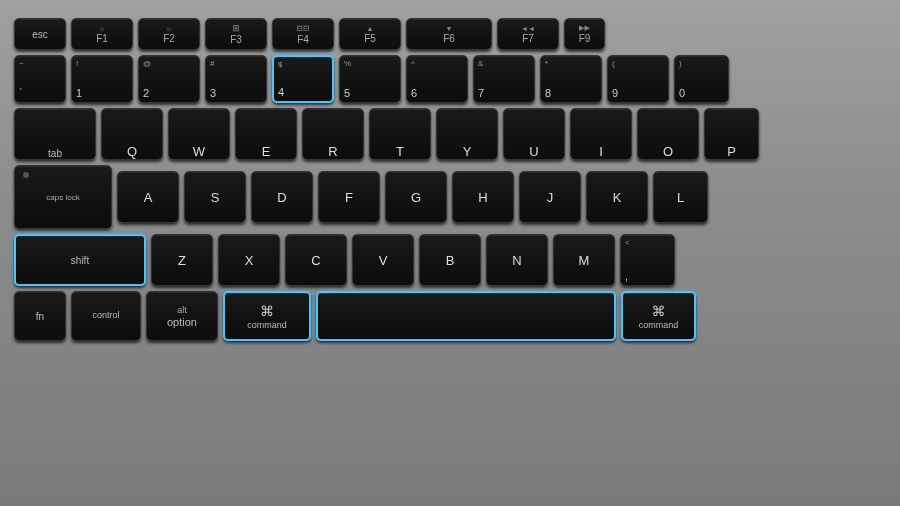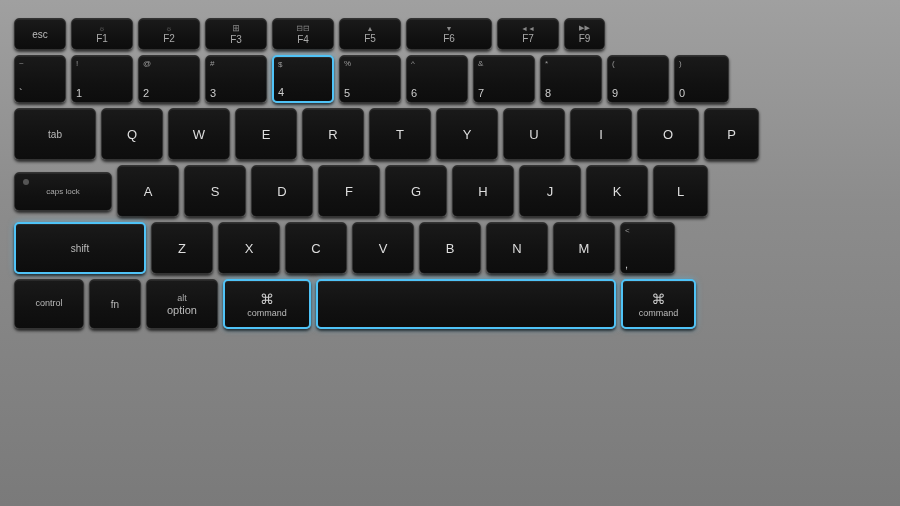--- a/index.html
+++ b/index.html
@@ -70,21 +70,21 @@
 
     
     .row-fn .key { height: 32px; }
     .key-esc { width: 52px; font-size: 9px; }
     .key-f { width: 62px; }
 
     
     .row-num .key { height: 48px; }
 
     
-    .row-qwerty .key { height: 52px; }
+    .row-qwerty .key { height: 52px; justify-content: flex-end; }
 
     
     .row-asdf .key { height: 52px; }
 
     
     .row-zxcv .key { height: 52px; }
 
     
     .row-bottom .key { height: 50px; }
 
@@ -255,21 +255,21 @@
     </div>
     <div class="key" style="width:62px;height:52px">
       <span class="key-label-main">O</span>
     </div>
     <div class="key" style="width:55px;height:52px">
       <span class="key-label-main">P</span>
     </div>
   </div>
 
   <div class="key-row row-asdf">
-    <div class="key" style="width:98px;height:39px;position:relative">
+    <div class="key" style="width:98px;height:64px;position:relative">
       <span style="font-size:8px;color:#aaa;position:absolute;top:50%;left:50%;transform:translate(-50%,-50%);white-space:nowrap">caps lock</span>
       <span style="width:6px;height:6px;background:#555;border-radius:50%;position:absolute;top:6px;left:8px"></span>
     </div>
     <div class="key" style="width:62px;height:52px">
       <span class="key-label-main">A</span>
     </div>
     <div class="key" style="width:62px;height:52px">
       <span class="key-label-main">S</span>
     </div>
     <div class="key" style="width:62px;height:52px">
@@ -320,26 +320,26 @@
     <div class="key" style="width:62px;height:52px">
       <span class="key-label-main">M</span>
     </div>
     <div class="key" style="width:55px;height:52px">
       <span class="key-corner-tl">&lt;</span>
       <span class="key-corner-bl">,</span>
     </div>
   </div>
 
   <div class="key-row row-bottom">
+    <div class="key" style="width:52px;height:50px">
+      <span class="key-label" style="font-size:10px">fn</span>
+    </div>
     <div class="key" style="width:70px;height:50px">
       <span class="key-label" style="font-size:9px">control</span>
     </div>
-    <div class="key" style="width:52px;height:50px">
-      <span class="key-label" style="font-size:10px">fn</span>
-    </div>
     <div class="key" style="width:72px;height:50px">
       <div class="key-2line">
         <span style="font-size:9px;color:#aaa">alt</span>
         <span style="font-size:11px;color:#bbb">option</span>
       </div>
     </div>
     <div class="key key-highlighted" style="width:88px;height:50px">
       <div class="key-2line">
         <span style="font-size:14px;color:#ccc">⌘</span>
         <span style="font-size:9px;color:#bbb">command</span>

